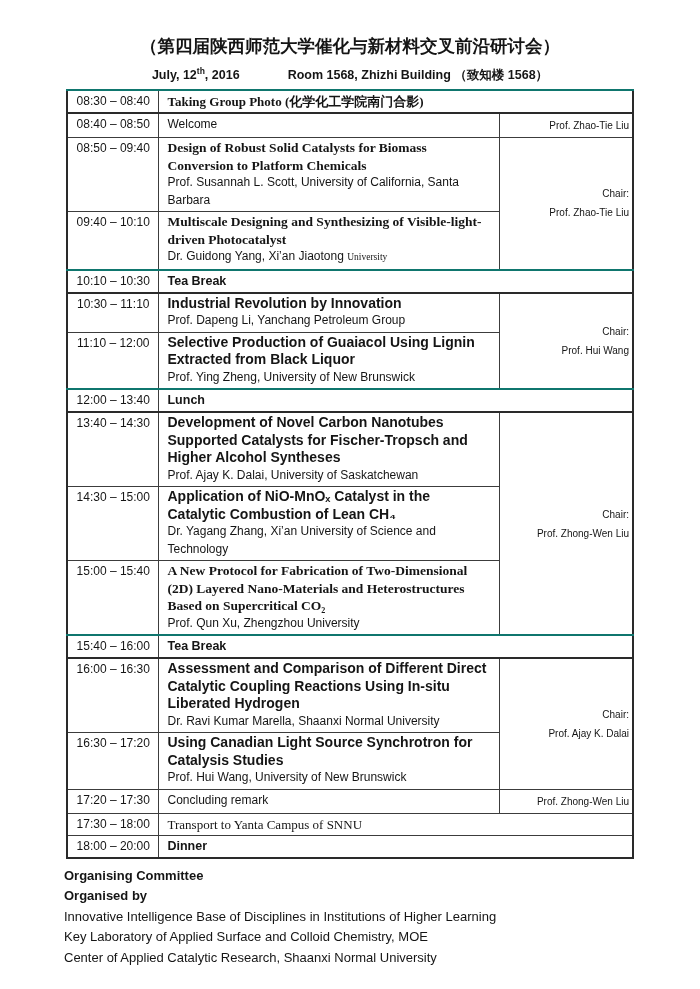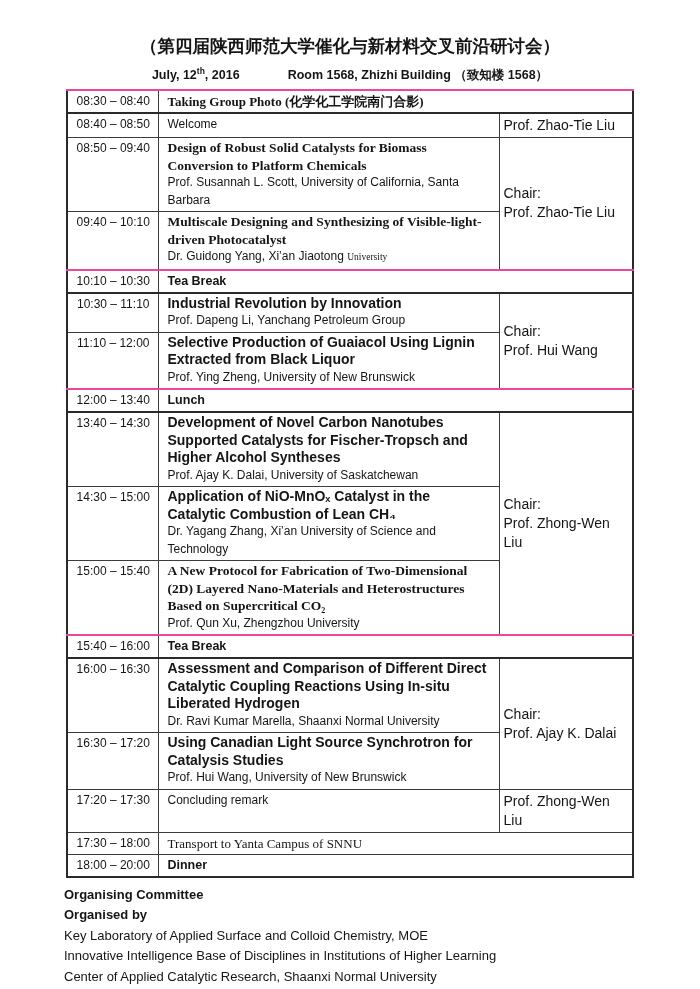--- a/index.html
+++ b/index.html
@@ -32,28 +32,28 @@
   td.time{
     text-align:center;font-size:12px;line-height:19px;
     padding:1px 0 1px;white-space:nowrap;
   }
   td.talk{padding:1px 8px 2px;}
   .t{font-weight:bold;font-size:14px;line-height:17.5px;}
   .t.serif{font-family:"Liberation Serif",serif;font-size:13.5px;}
   .sp{font-size:12px;line-height:17.5px;}
   .sp .small{font-size:9.5px;font-family:Liberation Serif, serif;}
   td.chair{
-    vertical-align:middle;text-align:left;
-    font-size:14px;line-height:19px;padding:2px 3px;
+    vertical-align:middle;text-align:right;
+    font-size:10px;line-height:19px;padding:2px 3px;
   }
   td.event{font-size:12px;line-height:19px;padding:1px 8px 1px;}
   td.center{text-align:left;font-weight:bold;font-size:12.5px;}
   td.serifcell{font-family:"Liberation Serif",serif;font-size:13px;font-weight:bold;}
   td.serifreg{font-family:"Liberation Serif",serif;font-size:13px;font-weight:normal;}
-  tr.break td{border-top:2px solid #ec4899;border-bottom:2px solid #2a2a2a;}
+  tr.break td{border-top:2px solid #0f766e;border-bottom:2px solid #2a2a2a;}
 
   
   .footer{width:572px;margin:7px auto 0;font-size:13px;line-height:20.5px;}
   .footer .b{font-weight:bold;}
 </style>
 </head>
 <body>
 
 <div class="page">
 
@@ -199,19 +199,19 @@
         <td class="time">18:00 – 20:00</td>
         <td class="event center" colspan="2">Dinner</td>
       </tr>
 
     </tbody>
   </table>
 
   <div class="footer">
     <div class="b">Organising Committee</div>
     <div class="b">Organised by</div>
+    <div>Innovative Intelligence Base of Disciplines in Institutions of Higher Learning</div>
     <div>Key Laboratory of Applied Surface and Colloid Chemistry, MOE</div>
-    <div>Innovative Intelligence Base of Disciplines in Institutions of Higher Learning</div>
     <div>Center of Applied Catalytic Research, Shaanxi Normal University</div>
 
   </div>
 
 </div>
 
 </body></html>

